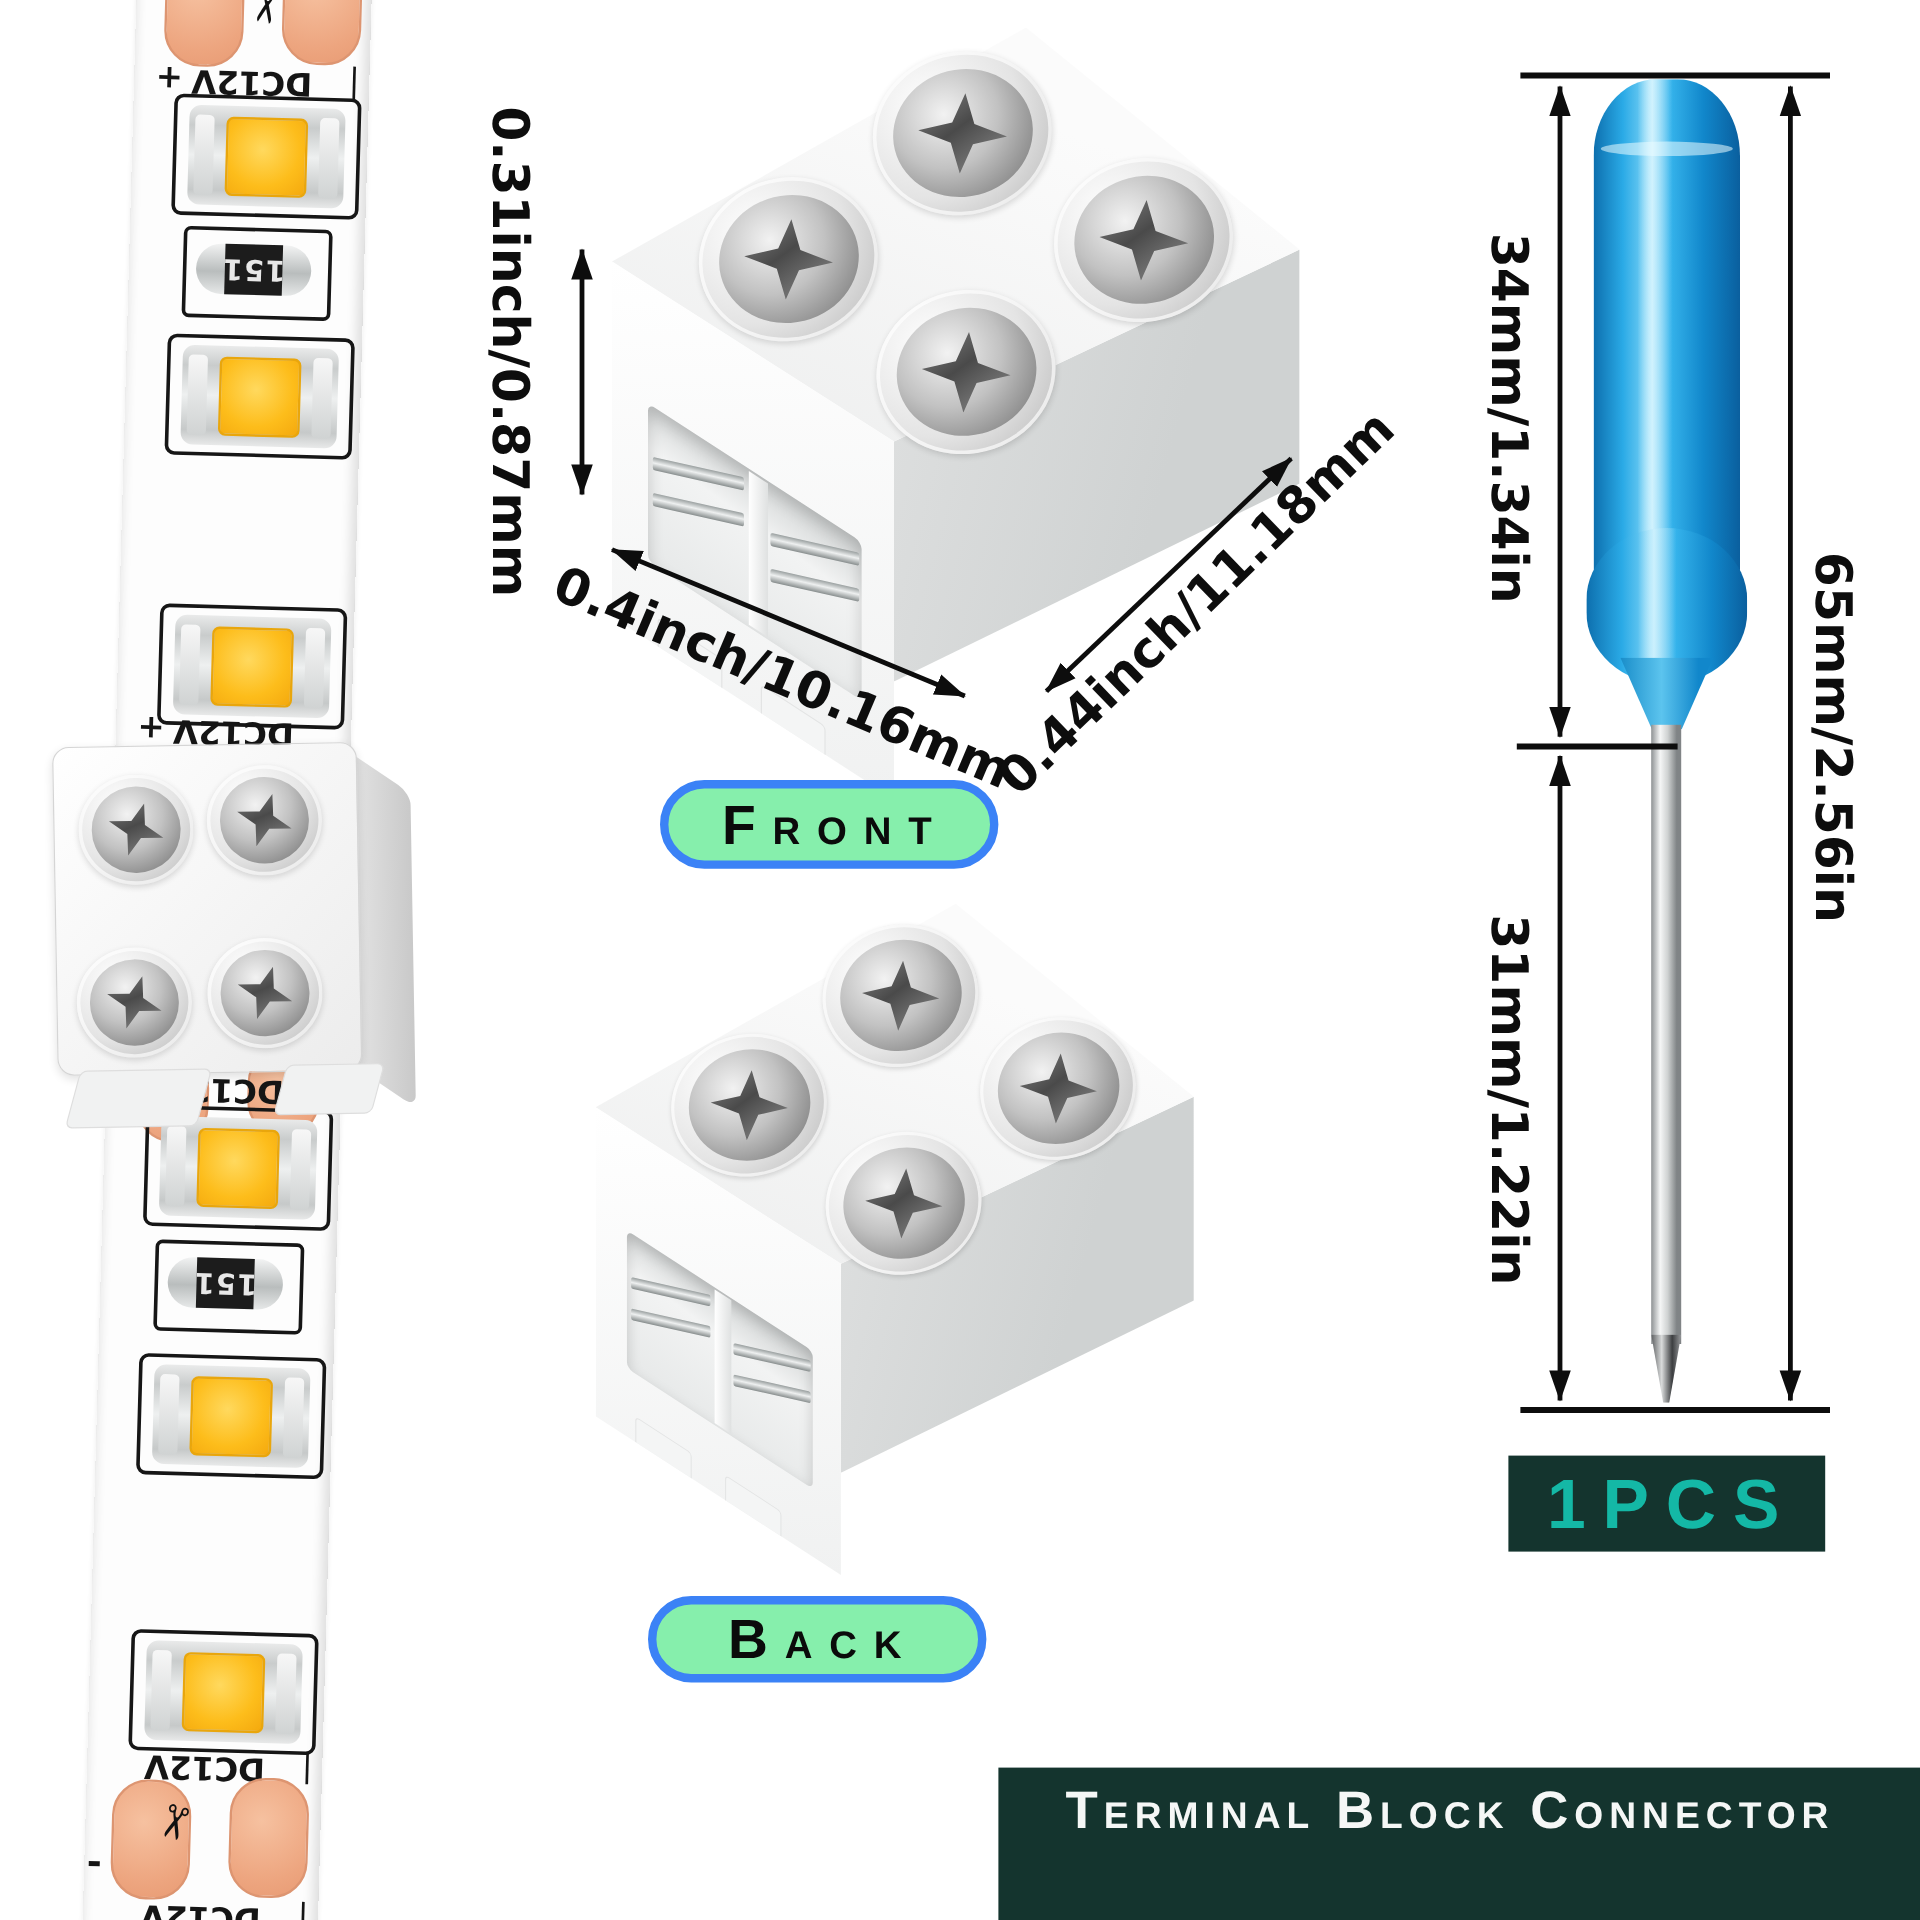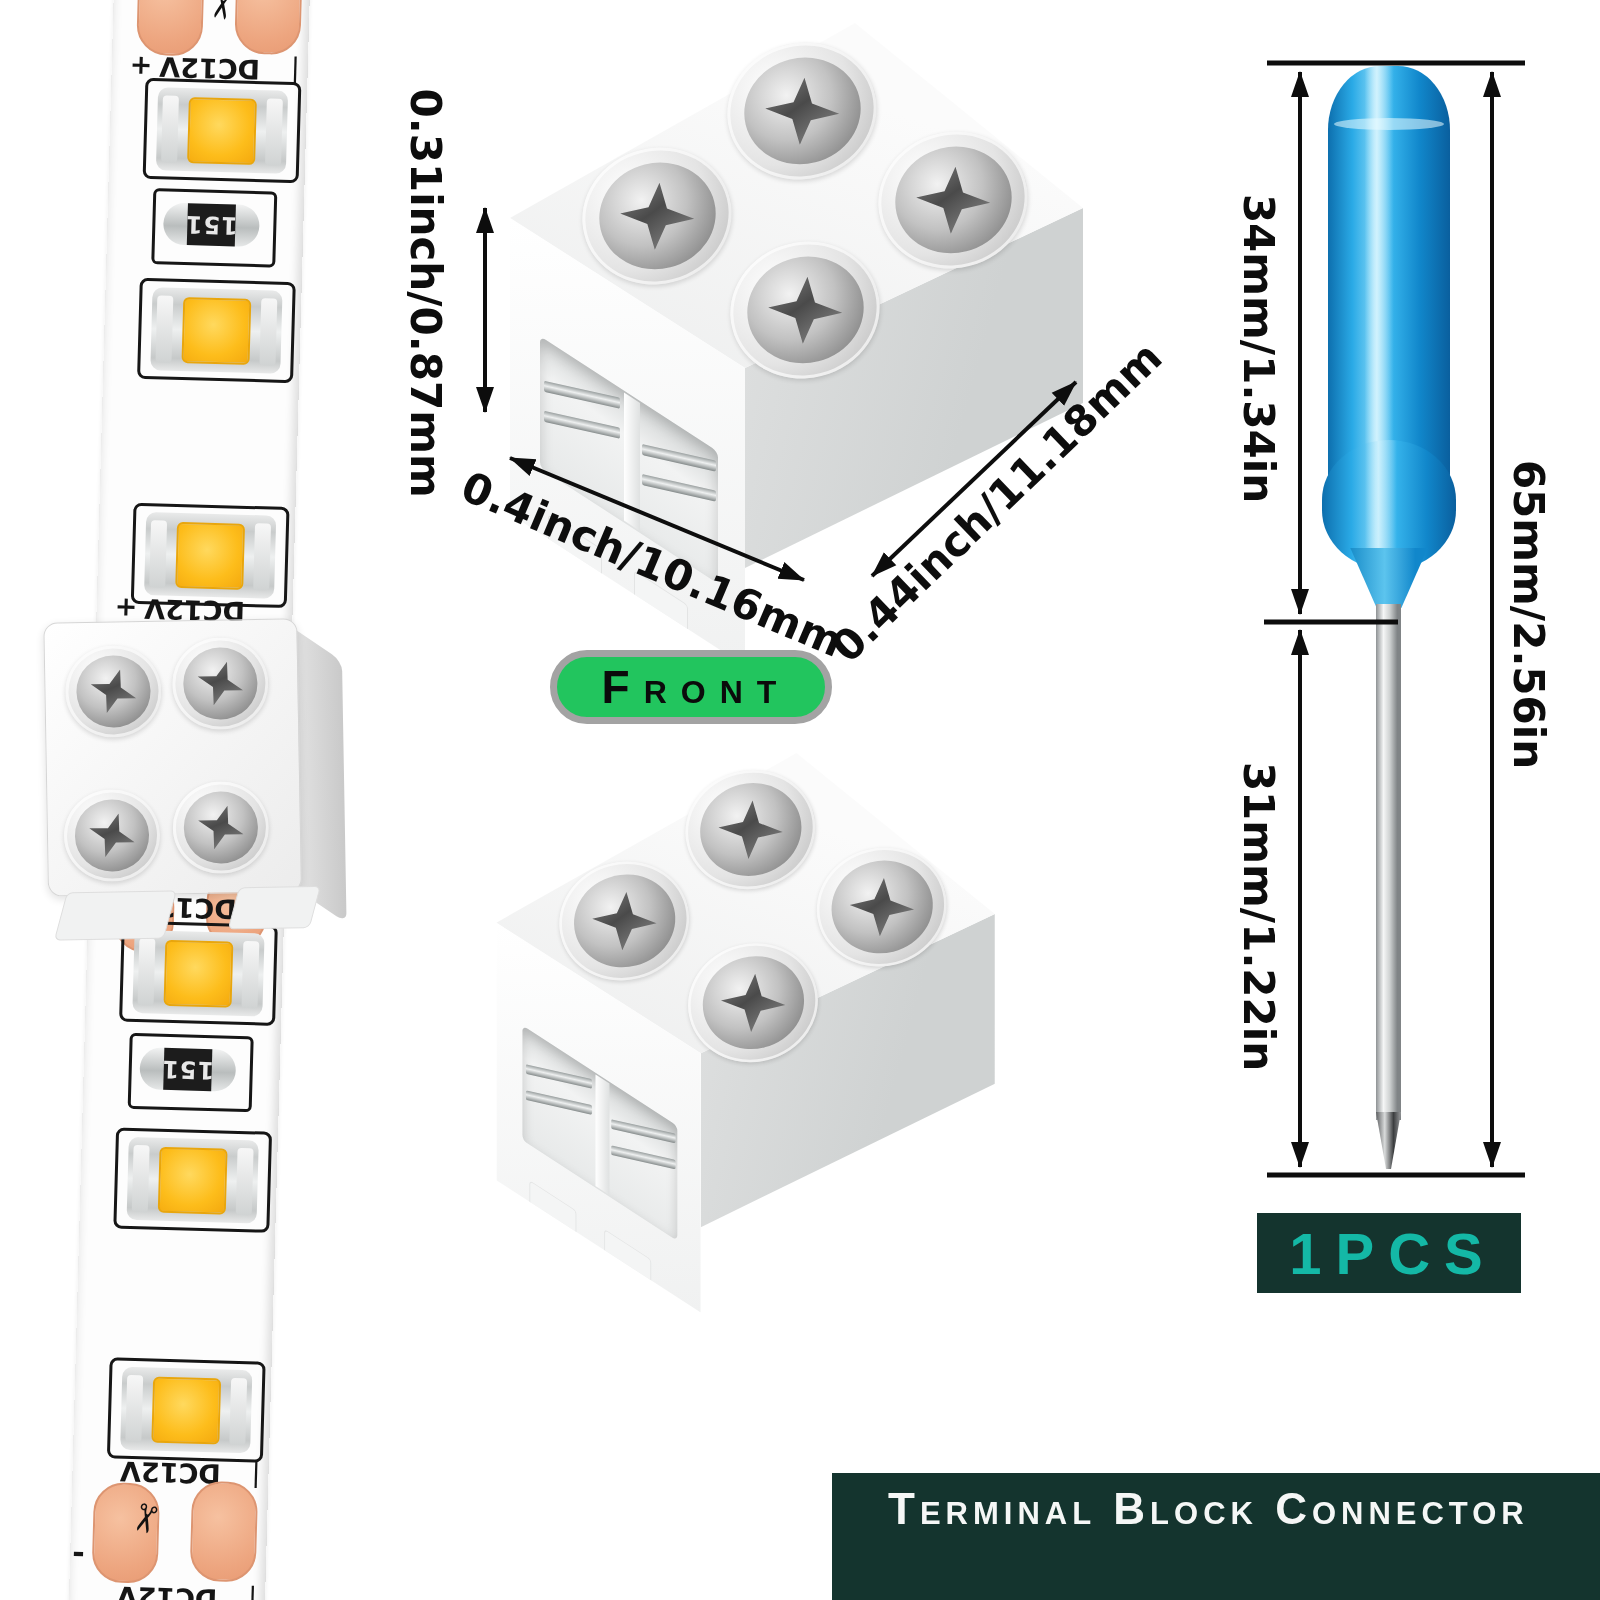--- a/index.html
+++ b/index.html
@@ -2,21 +2,21 @@
 <html><head>
 <meta charset="utf-8">
 <style>
   html,body{margin:0;padding:0;background:#fff;}
   #canvas{position:relative;width:1600px;height:1600px;background:#ffffff;overflow:hidden;
           font-family:"DejaVu Sans",sans-serif;}
   
   .dim-label{position:absolute;font:700 42px "DejaVu Sans",sans-serif;color:#0d0d0d;
              text-align:center;white-space:nowrap;}
   
-  .pill{position:absolute;border:7px solid #a3a3a3;border-radius:46px;background:#22c55e;
+  .pill{position:absolute;border:7px solid #3b82f6;border-radius:46px;background:#86efac;
         display:flex;align-items:center;justify-content:center;
         font:700 46px "Liberation Sans",sans-serif;font-variant:small-caps;
         letter-spacing:14px;color:#0b0b0b;padding-left:10px;}
   .badge{position:absolute;background:#14342e;color:#14b8a6;
          font:700 58px "Liberation Sans",sans-serif;letter-spacing:14px;
          display:flex;align-items:center;justify-content:center;padding-left:8px;}
   .banner{position:absolute;left:832px;top:1473px;width:768px;height:156px;background:#14342e;
           color:#f5f7f6;font:700 44px "Liberation Sans",sans-serif;font-variant:small-caps;
           letter-spacing:5px;padding:8px 0 0 56px;line-height:56px;box-sizing:border-box;}
   
@@ -340,19 +340,20 @@
   </svg>
 
   <div class="dim-label" style="left:225px;top:264px;width:400px;transform:rotate(90deg);">0.31inch/0.87mm</div>
   <div class="dim-label" style="left:448px;top:538px;width:400px;transform:rotate(23deg);">0.4inch/10.16mm</div>
   <div class="dim-label" style="left:780px;top:484px;width:420px;transform:rotate(-44deg);">0.44inch/11.18mm</div>
   <div class="dim-label" style="left:1093px;top:324px;width:330px;transform:rotate(90deg);">34mm/1.34in</div>
   <div class="dim-label" style="left:1093px;top:892px;width:330px;transform:rotate(90deg);">31mm/1.22in</div>
   <div class="dim-label" style="left:1358px;top:590px;width:340px;transform:rotate(90deg);">65mm/2.56in</div>
 
   <div class="pill" style="left:550px;top:650px;width:258px;height:60px;">Front</div>
+  <div class="pill" style="left:540px;top:1330px;width:258px;height:58px;">Back</div>
   <div class="badge" style="left:1257px;top:1213px;width:256px;height:80px;">1PCS</div>
 
   <div class="banner">
     <div>Terminal Block Connector</div>
   </div>
 
 </div>
 
 </body></html>

